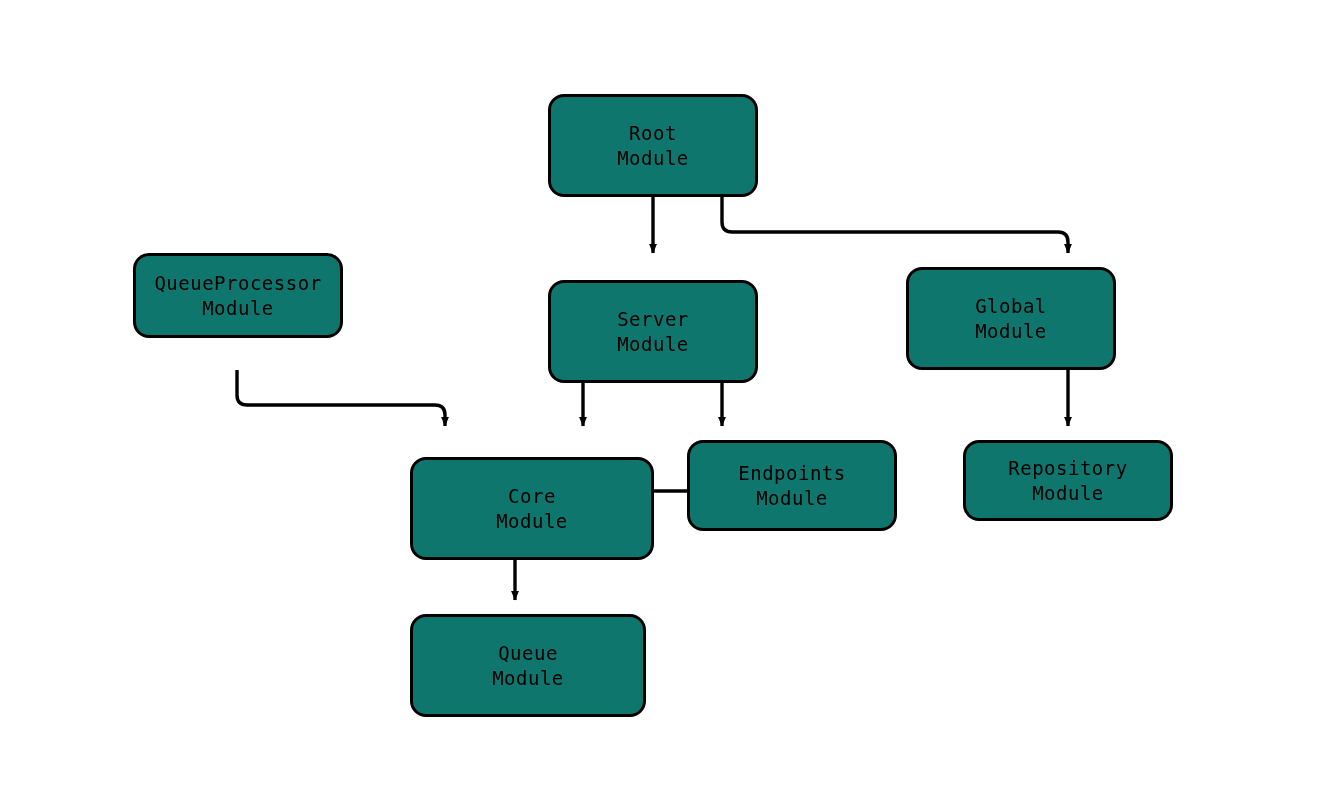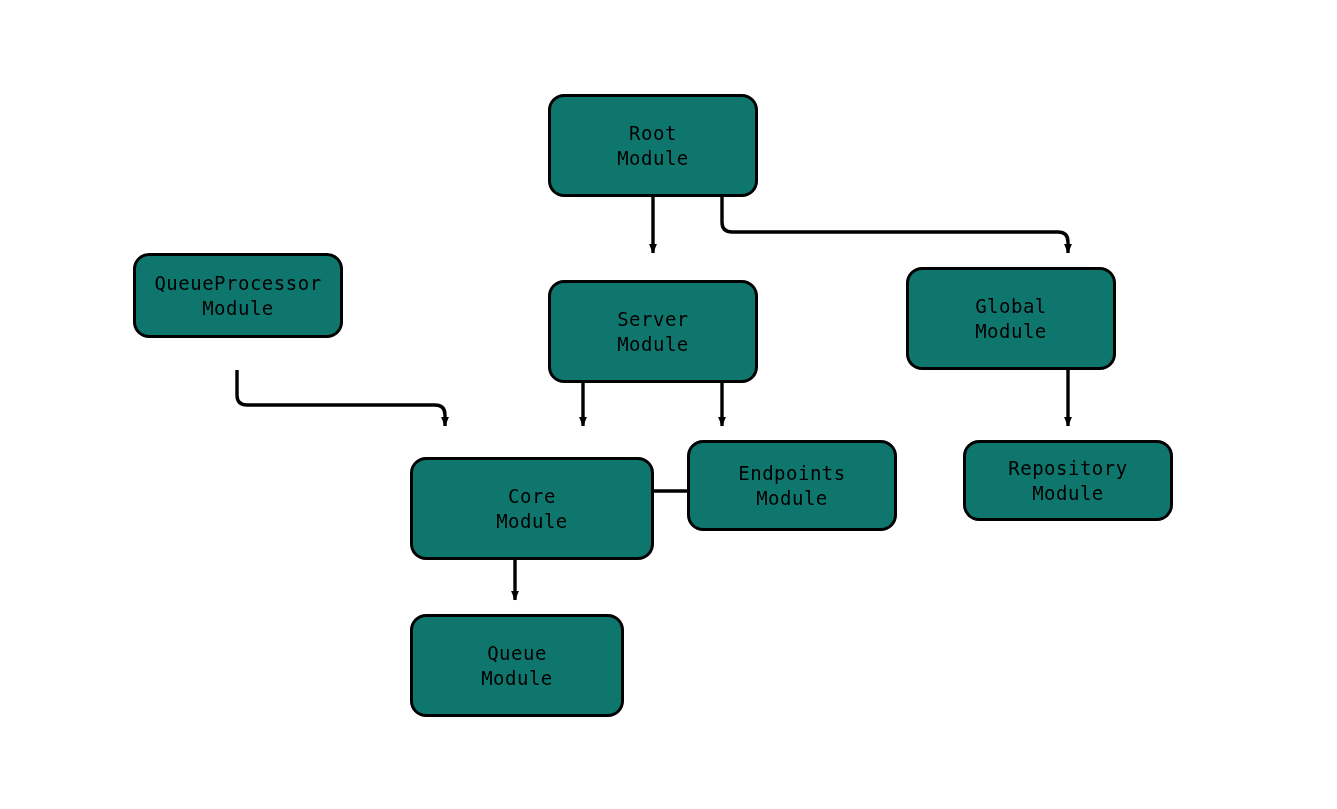--- a/index.html
+++ b/index.html
@@ -100,18 +100,18 @@
   <div class="node" style="left:687px; top:440px; width:210px; height:91px;">
     <span class="node-line">Endpoints</span>
     <span class="node-line">Module</span>
   </div>
 
   <div class="node" style="left:963px; top:440px; width:210px; height:81px;">
     <span class="node-line">Repository</span>
     <span class="node-line">Module</span>
   </div>
 
-  <div class="node" style="left:410px; top:614px; width:214px; height:103px;">
+  <div class="node" style="left:410px; top:614px; width:236px; height:103px;">
     <span class="node-line">Queue</span>
     <span class="node-line">Module</span>
   </div>
 
 </div>
 
 </body></html>

